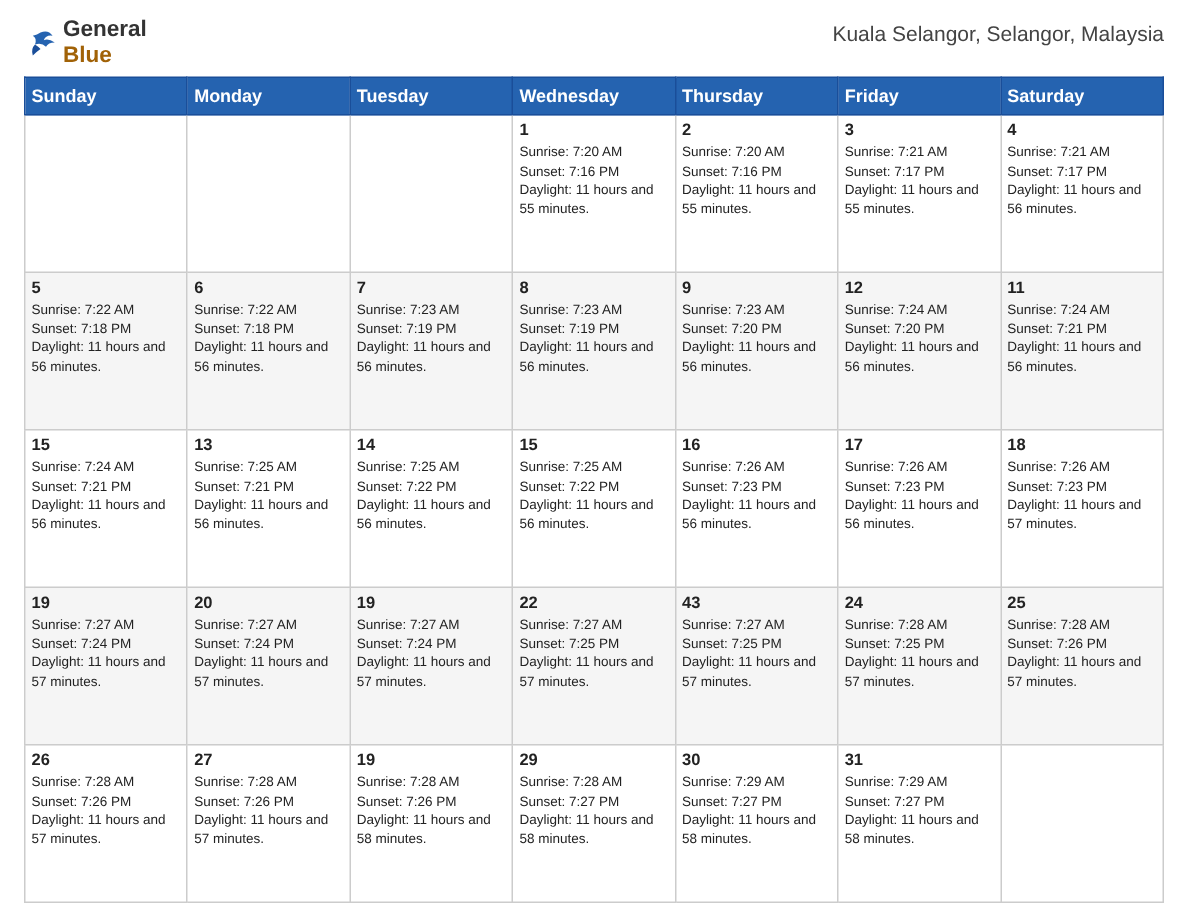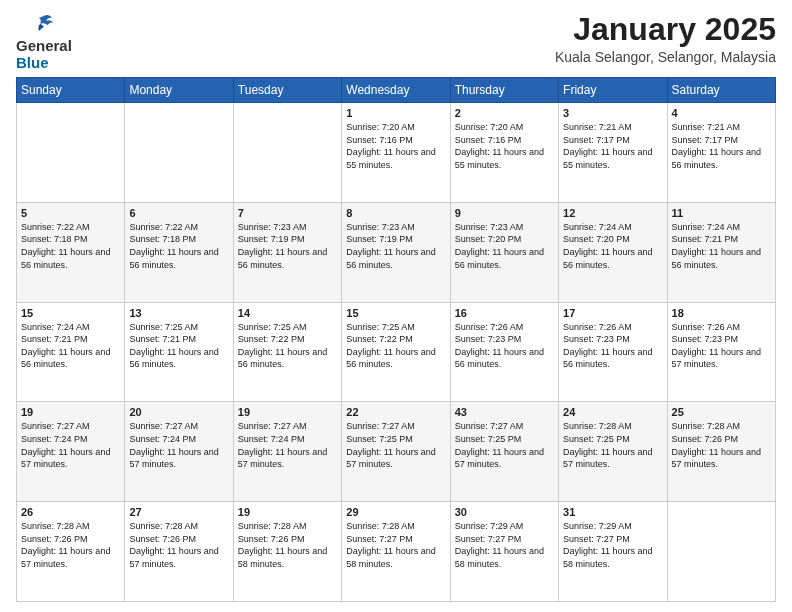--- a/index.html
+++ b/index.html
@@ -20,29 +20,28 @@
     .header {
       display: flex;
       align-items: flex-start;
       justify-content: space-between;
       margin-bottom: 6px;
     }
     .logo {
       display: flex;
       align-items: center;
       gap: 4px;
-      flex-direction: column;
     }
     .logo-text {
       font-size: 15px;
       font-weight: bold;
       line-height: 1.1;
     }
     .logo-general { color: #333; }
-    .logo-blue { color: #0369a1; }
+    .logo-blue { color: #a16207; }
     .logo-bird {
       width: 22px;
       height: 22px;
     }
     .title-area {
       text-align: right;
     }
     .month-title {
       font-size: 32px;
       font-weight: bold;
@@ -58,21 +57,21 @@
       flex: 1;
       border: 1px solid #ccc;
       border-collapse: collapse;
       width: 100%;
       table-layout: fixed;
     }
     .calendar th {
       background-color: #2563b0;
       color: #fff;
       font-size: 12px;
-      font-weight: normal;
+      font-weight: bold;
       padding: 5px 4px;
       text-align: left;
       border: 1px solid #1a4e99;
     }
     .calendar td {
       vertical-align: top;
       border: 1px solid #ccc;
       padding: 4px 4px 3px 4px;
       font-size: 9.5px;
       color: #222;
@@ -104,21 +103,20 @@
       <svg class="logo-bird" viewBox="0 0 30 30" xmlns="http://www.w3.org/2000/svg">
         <path d="M15 5 Q22 2 26 8 Q20 7 18 12 Q22 10 28 14 Q22 14 20 18 Q16 14 10 16 Q12 10 8 8 Q12 7 15 5Z" fill="#2563b0"></path>
         <path d="M10 16 Q6 20 8 26 Q12 22 15 20 Q13 18 10 16Z" fill="#1a4e99"></path>
       </svg>
       <div class="logo-text">
         <span class="logo-general">General</span><br>
         <span class="logo-blue">Blue</span>
       </div>
     </div>
     <div class="title-area">
-      <div class="month-title">January 2025</div>
       <div class="location">Kuala Selangor, Selangor, Malaysia</div>
     </div>
   </div>
 
   <table class="calendar">
     <thead>
       <tr>
         <th>Sunday</th>
         <th>Monday</th>
         <th>Tuesday</th>

